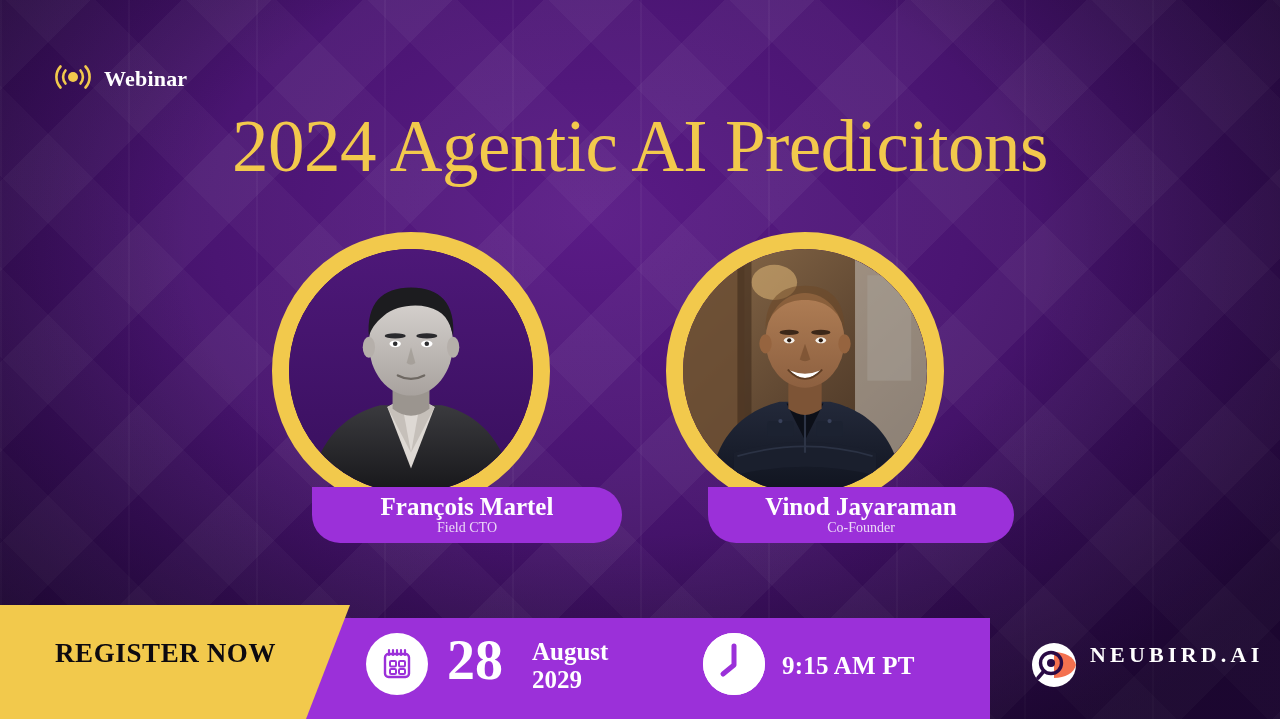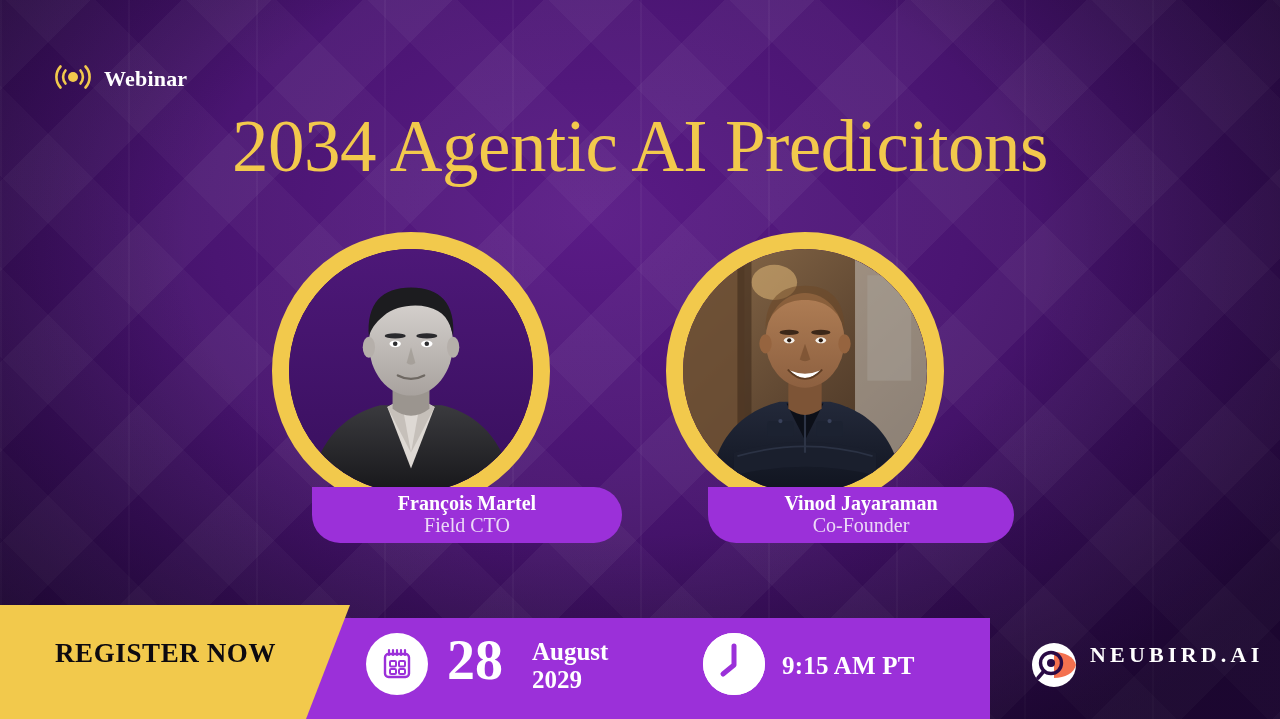--- a/index.html
+++ b/index.html
@@ -72,22 +72,22 @@
   
   .plate {
     position:absolute; top:255px; height:56px;
     background:#9b30d9;
     display:flex; flex-direction:column; justify-content:center;
     padding:0 26px 0 58px;
     border-radius:0 30px 30px 30px;
   }
   .plate.n1 { left:40px; width:310px; align-items:center; padding:0 20px; }
   .plate.n2 { left:42px; width:306px; align-items:center; padding:4px 20px; }
-  .plate .nm { color:#ffffff; font-size:20px; font-weight:bold; line-height:1.05; white-space:nowrap; }
-  .plate .rl { color:#ecd9f7; font-size:20px; font-weight:normal; line-height:1.15; white-space:nowrap; }
+  .plate .nm { color:#ffffff; font-size:25px; font-weight:bold; line-height:1.05; white-space:nowrap; }
+  .plate .rl { color:#ecd9f7; font-size:14px; font-weight:normal; line-height:1.15; white-space:nowrap; }
   
   .bar-purple {
     position:absolute; left:300px; top:618px; width:690px; height:101px;
     background:#9b30d9;
     clip-path:polygon(34px 0, 690px 0, 690px 101px, 0 101px);
   }
   .bar-gold {
     position:absolute; left:0; top:605px; width:350px; height:114px;
     background:#f2c94c;
     clip-path:polygon(0 0, 350px 0, 306px 114px, 0 114px);
@@ -136,21 +136,21 @@
         <circle cx="18" cy="15" r="5" fill="#f2c94c"></circle>
         <path d="M10.5 8.5 A10 10 0 0 0 10.5 21.5" stroke="#f2c94c" stroke-width="2.6" fill="none" stroke-linecap="round"></path>
         <path d="M25.5 8.5 A10 10 0 0 1 25.5 21.5" stroke="#f2c94c" stroke-width="2.6" fill="none" stroke-linecap="round"></path>
         <path d="M5.5 4.5 A15.5 15.5 0 0 0 5.5 25.5" stroke="#f2c94c" stroke-width="2.6" fill="none" stroke-linecap="round"></path>
         <path d="M30.5 4.5 A15.5 15.5 0 0 1 30.5 25.5" stroke="#f2c94c" stroke-width="2.6" fill="none" stroke-linecap="round"></path>
       </svg>
     </span>
     <span class="label">Webinar</span>
   </div>
 
-  <div class="title">2034 Agentic AI Predicitons</div>
+  <div class="title">2024 Agentic AI Predicitons</div>
 
   <div class="speaker s1">
     <div class="ring">
       <div class="photo p1">
         <svg viewBox="0 0 278 278" preserveAspectRatio="xMidYMid slice">
           <defs>
             <linearGradient id="bwbg" x1="0" y1="0" x2="0" y2="1">
               <stop offset="0%" stop-color="#4d1878"></stop>
                 <stop offset="100%" stop-color="#380f5d"></stop>
             </linearGradient>

